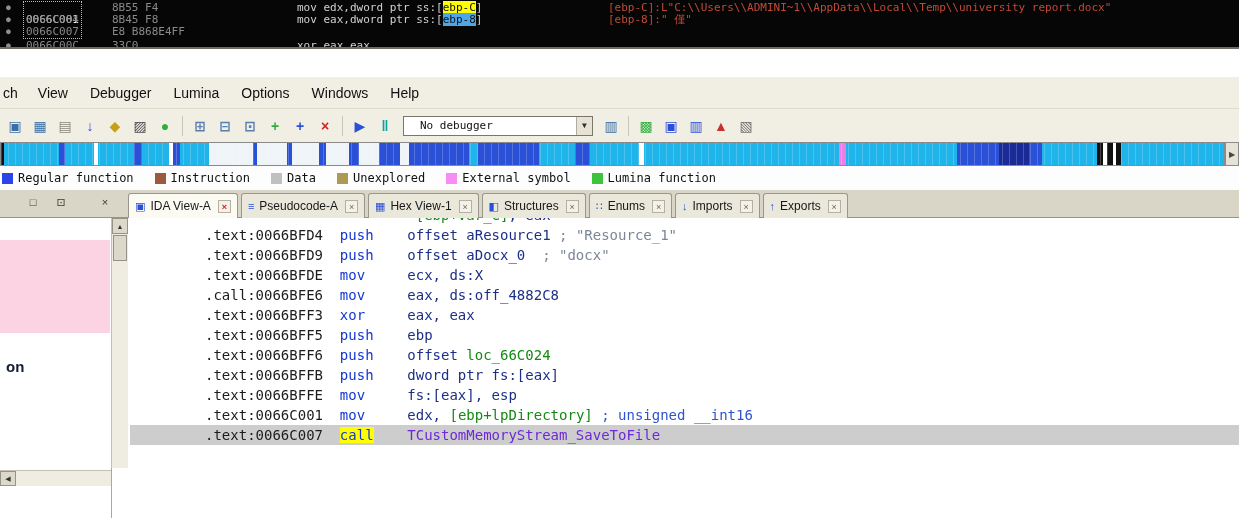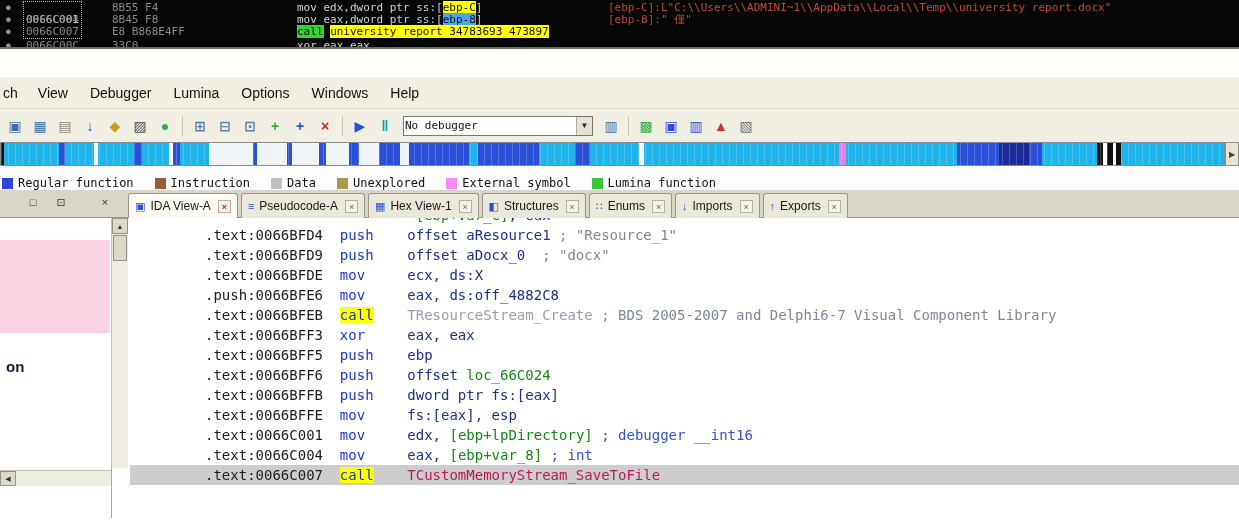--- a/index.html
+++ b/index.html
@@ -35,21 +35,21 @@
 .menu-item:first-child{padding:0 9px 0 3px}
 
 
 .toolbar{position:absolute;left:0;top:108px;width:100%;height:34px;background:#f1efe4;
   border-top:1px solid #dedacc;display:flex;align-items:center;padding-left:4px;gap:3px}
 .tb-icon{width:22px;height:22px;display:inline-flex;align-items:center;justify-content:center;
   font-size:14px;font-weight:bold}
 .tb-sep{width:1px;height:20px;background:#c9c5b7;margin:0 3px}
 .tb-combo{width:190px;height:20px;background:#fff;border:1px solid #7a766c;display:inline-flex;
   align-items:center;font-family:"DejaVu Sans Mono",monospace;font-size:11px;margin:0 4px}
-.tb-combo-text{padding-left:1px;flex:1;color:#101010}
+.tb-combo-text{padding-left:16px;flex:1;color:#101010}
 .tb-combo-arrow{width:16px;height:18px;background:#e6e2d6;border-left:1px solid #b0aca0;
   display:flex;align-items:center;justify-content:center;font-size:8px;color:#333}
 
 
 .navband{position:absolute;left:0;top:142px;width:1225px;height:24px;border:1px solid #8a8a8a;
   background-image:
    repeating-linear-gradient(90deg, rgba(255,255,255,.20) 0 1px, rgba(255,255,255,0) 1px 7px),
    linear-gradient(90deg,
     #111 0 3px,#1fb4ea 3px 58px,#2b50d8 58px 64px,#1fb4ea 64px 93px,#ffffff 93px 97px,
     #1fb4ea 97px 133px,#2b50d8 133px 141px,#1fb4ea 141px 168px,#ffffff 168px 172px,
@@ -60,21 +60,21 @@
     #1fb4ea 538px 574px,#2b50d8 574px 589px,#1fb4ea 589px 638px,#ffffff 638px 643px,
     #1fb4ea 643px 838px,#f07ce8 838px 845px,#1fb4ea 845px 956px,#2b50d8 956px 998px,
     #1a2a96 998px 1028px,#2b50d8 1028px 1041px,#1fb4ea 1041px 1096px,#111 1096px 1102px,
     #ffffff 1102px 1106px,#111 1106px 1112px,#ffffff 1112px 1115px,#111 1115px 1120px,
     #1fb4ea 1120px 1225px)}
 .nav-arrow{position:absolute;right:0;top:142px;width:14px;height:24px;background:#e6e2d6;
   border:1px solid #8a8a8a;font-size:8px;display:flex;align-items:center;justify-content:center;color:#444}
 
 
 .legend{position:absolute;left:0;top:166px;width:100%;height:24px;background:#fdfdfd;display:flex;
-  align-items:flex-end;gap:21px;padding-left:2px;font-family:"DejaVu Sans Mono",monospace;font-size:12px;color:#111}
+  align-items:center;gap:21px;padding-left:2px;font-family:"DejaVu Sans Mono",monospace;font-size:12px;color:#111}
 .legend-item{display:flex;align-items:center}
 .legend-swatch{width:11px;height:11px;margin-right:5px;display:inline-block}
 
 
 .tabbar{position:absolute;left:0;top:190px;width:100%;height:28px;background:#d9d5c7;border-bottom:1px solid #96928a}
 .dockbtn{position:absolute;top:5px;width:18px;height:16px;text-align:center;font-size:11px;line-height:15px;color:#3a3a3a}
 .tab-strip{position:absolute;left:128px;top:3px;display:flex;gap:3px}
 .tab{height:25px;display:flex;align-items:center;padding:0 6px;background:#eae7db;
   border:1px solid #9a968c;border-bottom:none;border-radius:3px 3px 0 0;font-size:12px;color:#18181a;white-space:nowrap}
 .tab.active{background:#fbfaf3}
@@ -101,32 +101,32 @@
 .dline{height:20px;white-space:pre}
 .dline.partial{margin-top:-13px}
 .dline.hl{background:#cdcdcd;margin-left:-75px;padding-left:75px}
 .s-a{color:#1c1c1c}
 .s-m{color:#1437d4}
 .s-p{color:#1c2f88}
 .s-g{color:#128a12}
 .s-c{color:#7c8698}
 .s-cb{color:#2f54d0}
 .s-lib{color:#939dad}
-.s-f{color:#be185d}
+.s-f{color:#6d28d9}
 .s-hy{background:#ffff00;color:#1437d4}
 </style>
 </head>
 <body>
 
 <div id="root">
 
   <div class="dbg">
       <div class="dbg-row" style="top: 2px;"><span class="dbg-dot">●</span><span class="dbg-addr sel">0066C001</span><span class="dbg-bytes">8B55 F4</span><span class="dbg-instr"><span class="d-t">mov edx,dword ptr ss:[</span><span class="d-hy">ebp-C</span><span class="d-t">]</span></span><span class="dbg-comment">[ebp-C]:L"C:\\Users\\ADMINI~1\\AppData\\Local\\Temp\\university report.docx"</span></div>
       <div class="dbg-row" style="top: 14px;"><span class="dbg-dot">●</span><span class="dbg-addr">0066C004</span><span class="dbg-bytes">8B45 F8</span><span class="dbg-instr"><span class="d-t">mov eax,dword ptr ss:[</span><span class="d-hb">ebp-8</span><span class="d-t">]</span></span><span class="dbg-comment">[ebp-8]:" 僅"</span></div>
-      <div class="dbg-row" style="top: 26px;"><span class="dbg-dot">●</span><span class="dbg-addr">0066C007</span><span class="dbg-bytes">E8 B868E4FF</span><span class="dbg-instr"><span class="d-hg">call</span><span class="d-t"> </span><span class="d-hy">university report 34783693 473897</span></span></div>
+      <div class="dbg-row" style="top: 26px;"><span class="dbg-dot">●</span><span class="dbg-addr">0066C007</span><span class="dbg-bytes">E8 B868E4FF</span></div>
       <div class="dbg-row" style="top: 40px;"><span class="dbg-dot">●</span><span class="dbg-addr">0066C00C</span><span class="dbg-bytes">33C0</span><span class="dbg-instr"><span class="d-t">xor eax,eax</span></span></div>
     </div>
 
 
   <div class="menubar">
       <div class="menu-item">ch</div>
       <div class="menu-item">View</div>
       <div class="menu-item">Debugger</div>
       <div class="menu-item">Lumina</div>
       <div class="menu-item">Options</div>
@@ -248,25 +248,23 @@
     <div class="sb-hscroll">
       <div class="sb-hbtn">◀</div>
     </div>
   </div>
 
   <div class="disasm">
       <div class="dline partial"><span class="s-p">                         </span><span class="s-g">[ebp+var_C]</span><span class="s-p">, eax</span></div>
       <div class="dline"><span class="s-a">.text:0066BFD4  </span><span class="s-m">push</span><span class="s-p">    offset aResource1</span><span class="s-c"> ; "Resource_1"</span></div>
       <div class="dline"><span class="s-a">.text:0066BFD9  </span><span class="s-m">push</span><span class="s-p">    offset aDocx_0</span><span class="s-c">  ; "docx"</span></div>
       <div class="dline"><span class="s-a">.text:0066BFDE  </span><span class="s-m">mov</span><span class="s-p">     ecx, ds:X</span></div>
-      <div class="dline"><span class="s-a">.push:0066BFE6  </span><span class="s-m">mov</span><span class="s-p">     eax, ds:off_4882C8</span></div>
-      <div class="dline"><span class="s-a">.text:0066BFEB  </span><span class="s-hy">call</span><span class="s-p">    </span><span class="s-lib">TResourceStream_Create</span><span class="s-c"> ; BDS 2005-2007 and Delphi6-7 Visual Component Library</span></div>
+      <div class="dline"><span class="s-a">.call:0066BFE6  </span><span class="s-m">mov</span><span class="s-p">     eax, ds:off_4882C8</span></div>
       <div class="dline"><span class="s-a">.text:0066BFF3  </span><span class="s-m">xor</span><span class="s-p">     eax, eax</span></div>
       <div class="dline"><span class="s-a">.text:0066BFF5  </span><span class="s-m">push</span><span class="s-p">    ebp</span></div>
       <div class="dline"><span class="s-a">.text:0066BFF6  </span><span class="s-m">push</span><span class="s-p">    offset </span><span class="s-g">loc_66C024</span></div>
       <div class="dline"><span class="s-a">.text:0066BFFB  </span><span class="s-m">push</span><span class="s-p">    dword ptr fs:[eax]</span></div>
       <div class="dline"><span class="s-a">.text:0066BFFE  </span><span class="s-m">mov</span><span class="s-p">     fs:[eax], esp</span></div>
-      <div class="dline"><span class="s-a">.text:0066C001  </span><span class="s-m">mov</span><span class="s-p">     edx, </span><span class="s-g">[ebp+lpDirectory]</span><span class="s-cb"> ; debugger __int16</span></div>
-      <div class="dline"><span class="s-a">.text:0066C004  </span><span class="s-m">mov</span><span class="s-p">     eax, </span><span class="s-g">[ebp+var_8]</span><span class="s-cb"> ; int</span></div>
+      <div class="dline"><span class="s-a">.text:0066C001  </span><span class="s-m">mov</span><span class="s-p">     edx, </span><span class="s-g">[ebp+lpDirectory]</span><span class="s-cb"> ; unsigned __int16</span></div>
       <div class="dline hl"><span class="s-a">.text:0066C007  </span><span class="s-hy">call</span><span class="s-p">    </span><span class="s-f">TCustomMemoryStream_SaveToFile</span></div>
     </div>
 
 </div>
 
 </body></html>

